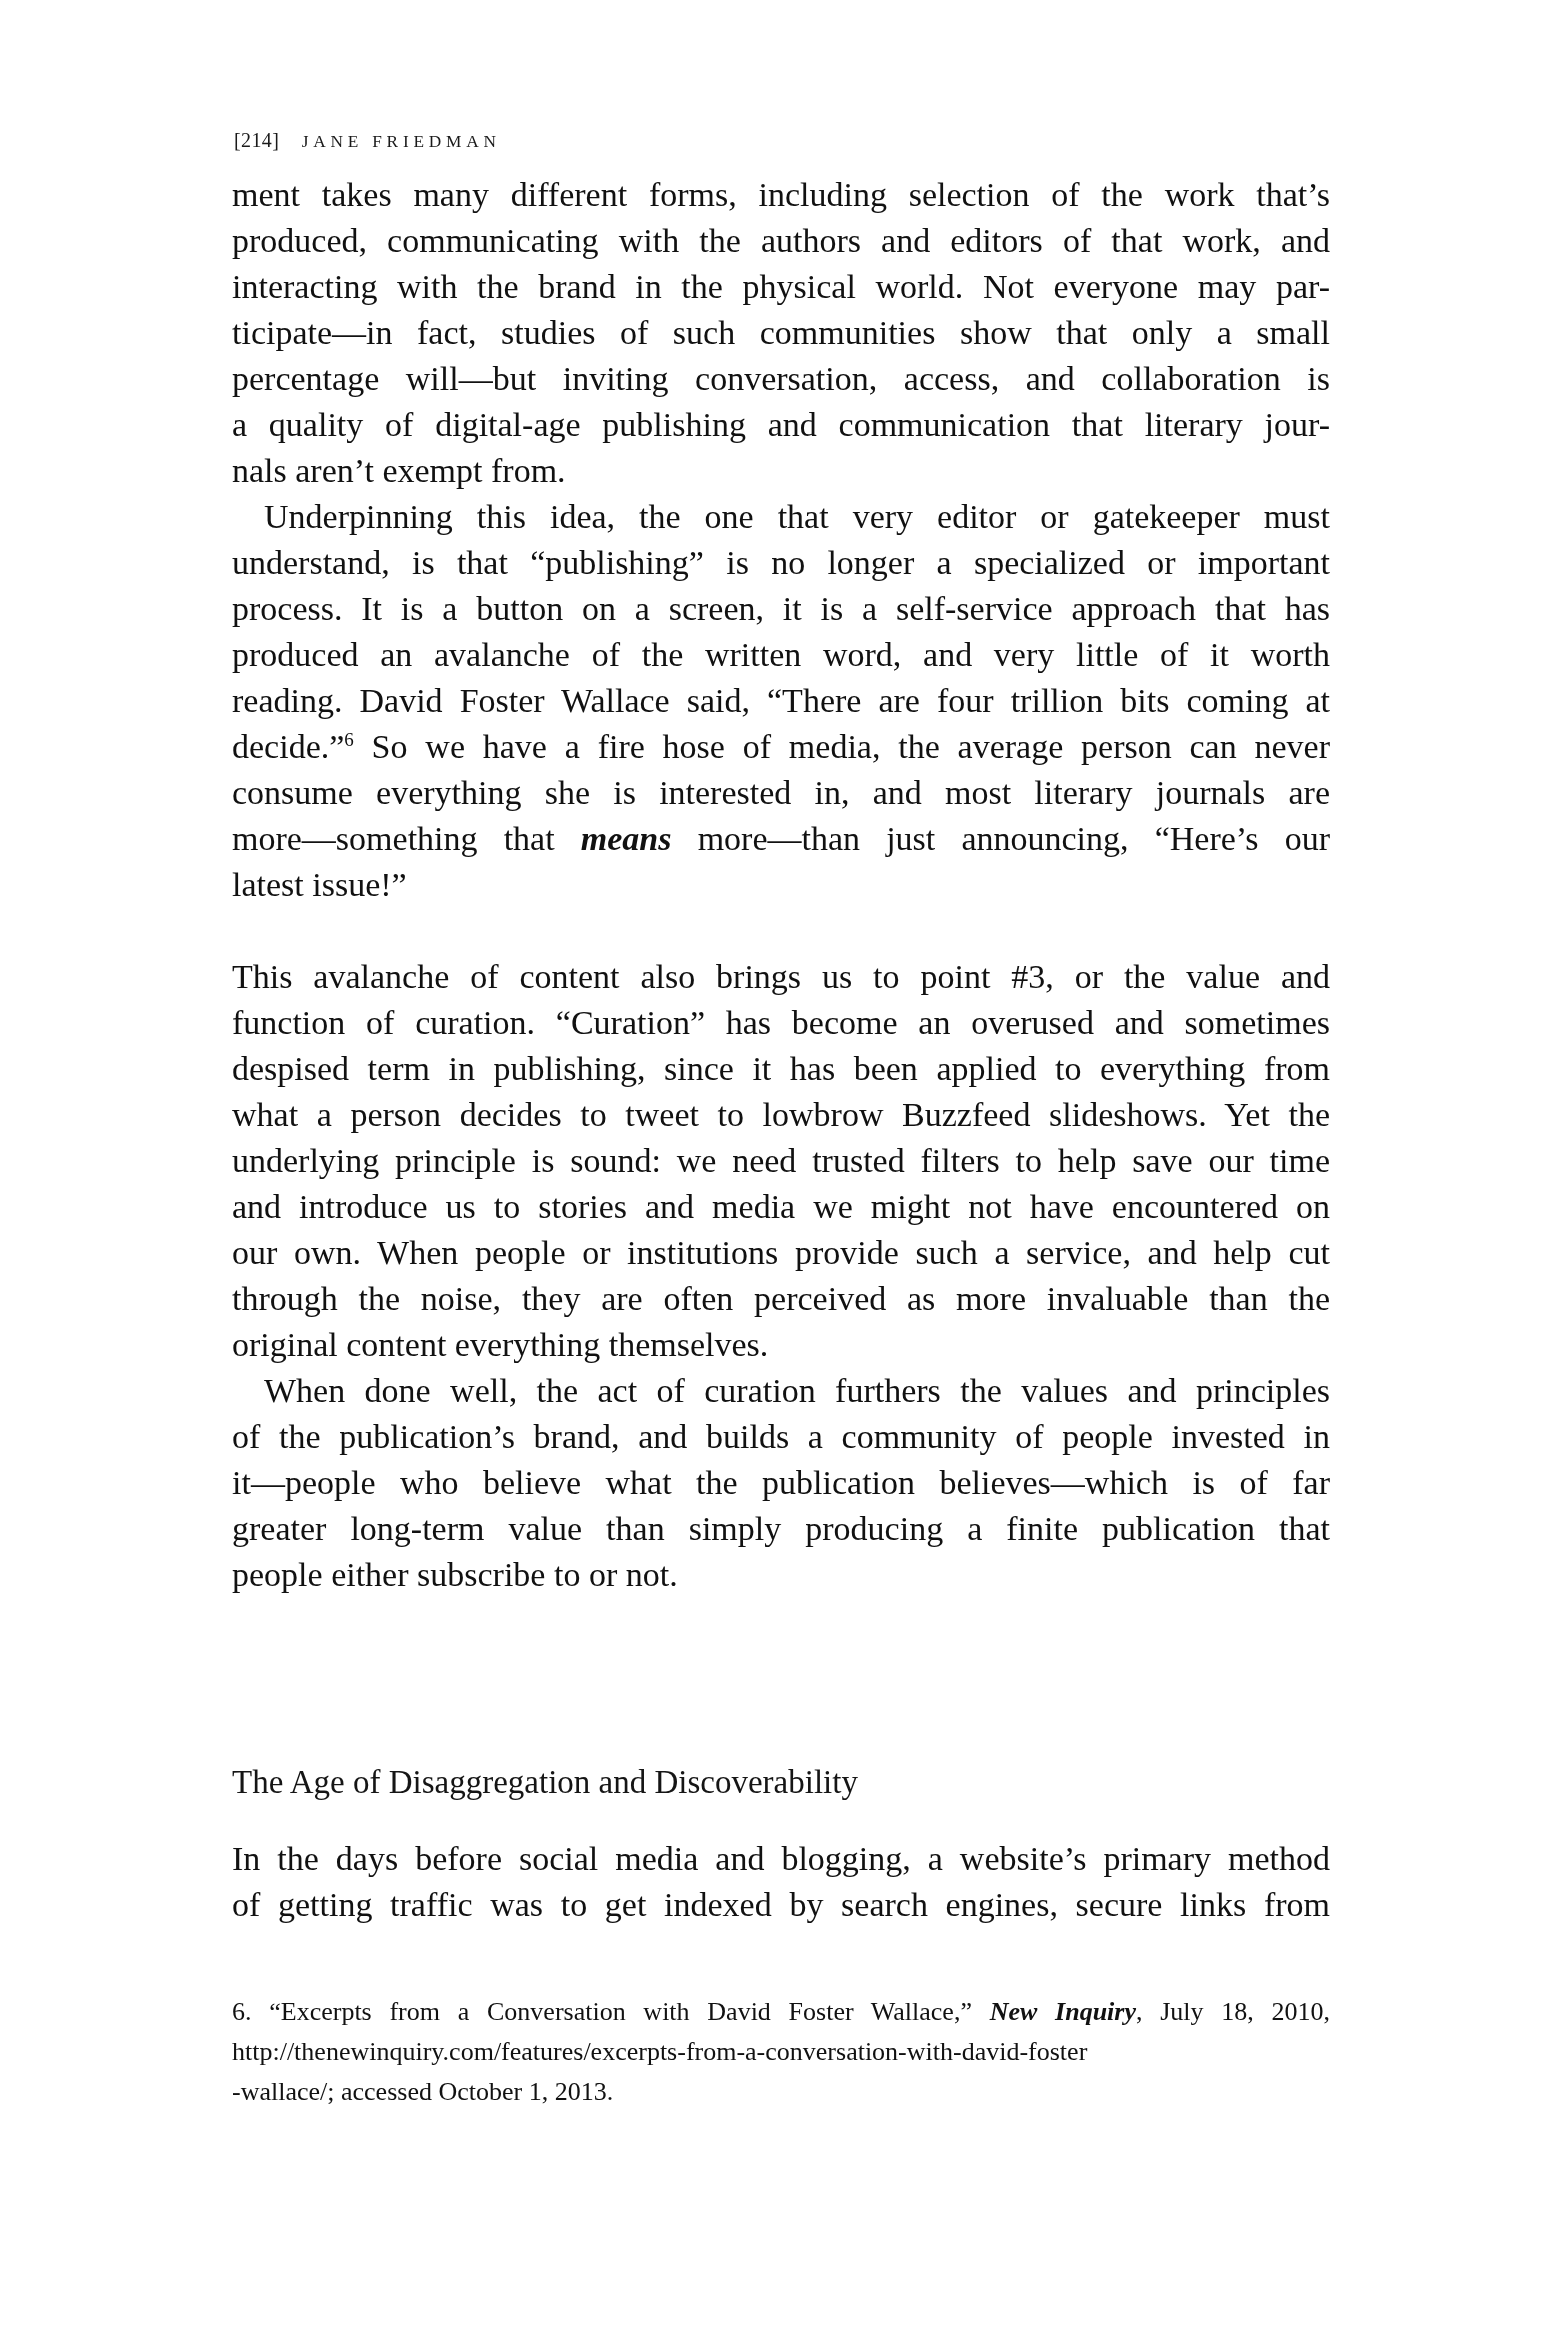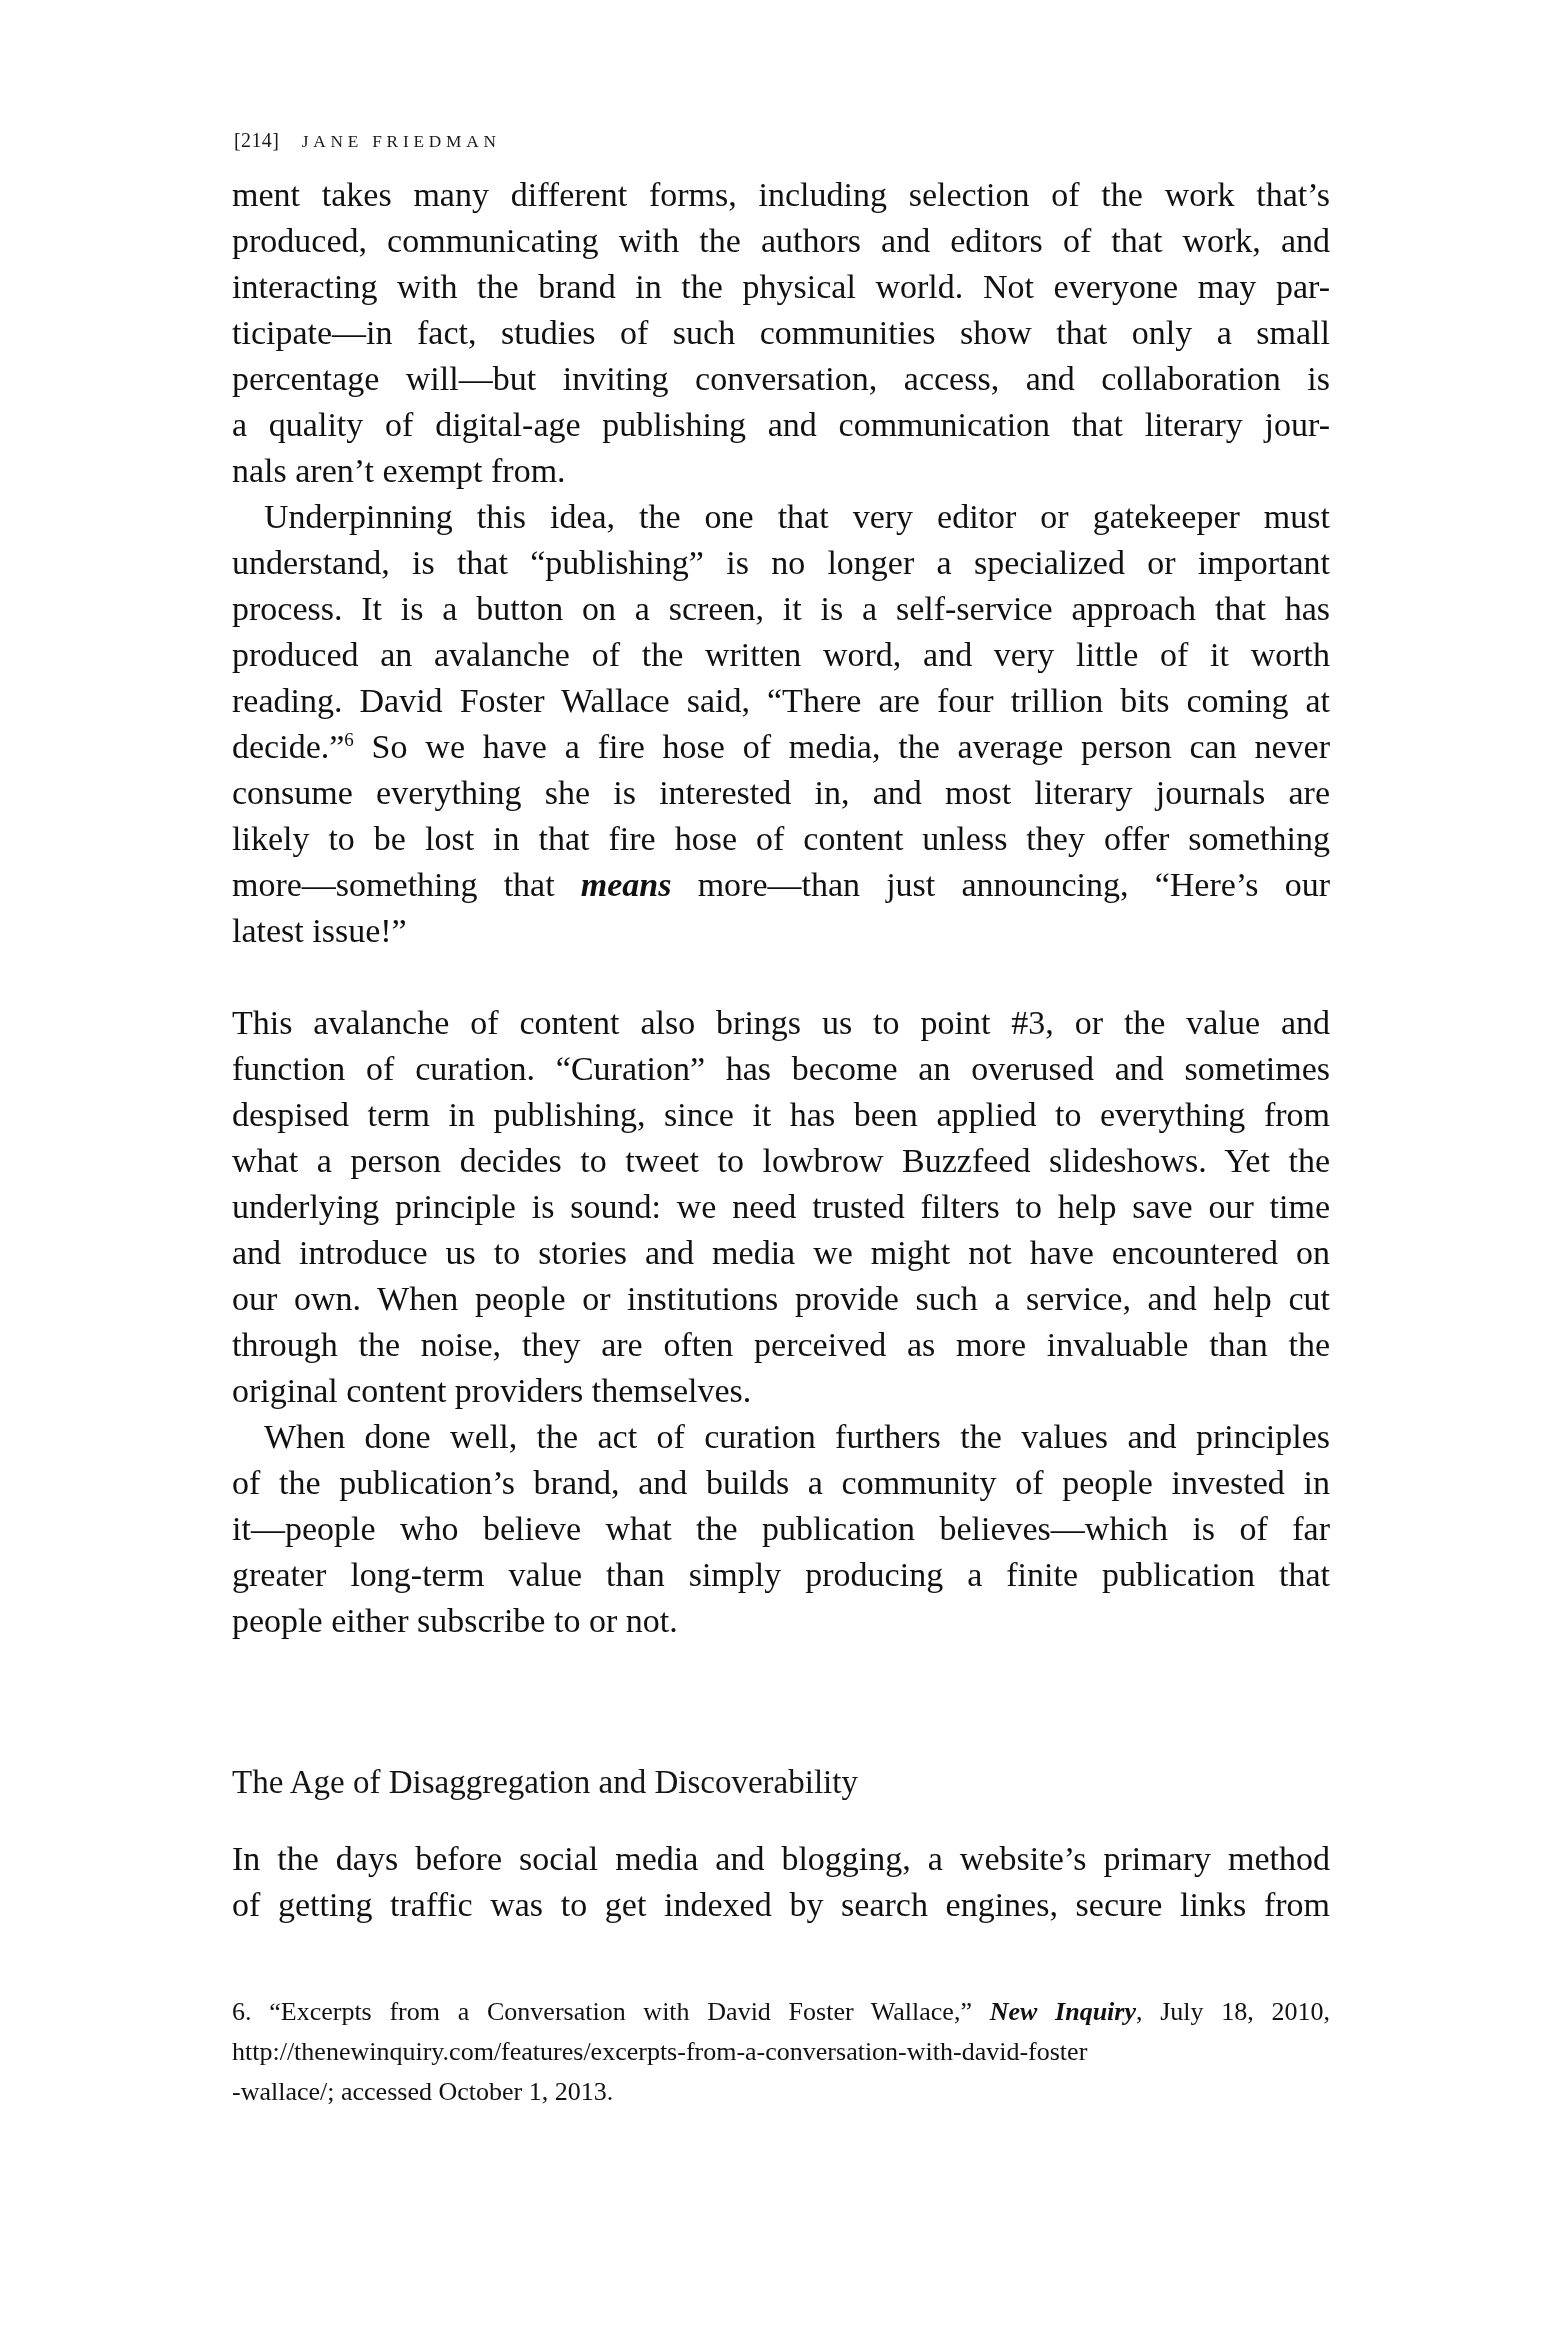--- a/index.html
+++ b/index.html
@@ -162,23 +162,20 @@
       <span class="line">
           <span class="jf">reading. David Foster Wallace said, “There are four trillion bits coming at</span>
         </span>
       <span class="line">
           <span class="jf"><span>decide.”</span><sup class="fn-ref">6</sup><span> So we have a fire hose of media, the average person can never</span></span>
         </span>
       <span class="line">
           <span class="jf">consume everything she is interested in, and most literary journals are</span>
         </span>
       <span class="line">
-          <span class="jf">likely to be lost in that fire hose of content unless they offer something</span>
-        </span>
-      <span class="line">
           <span class="jf"><span>more—something that </span><em>means</em><span> more—than just announcing, “Here’s our</span></span>
         </span>
       <span class="line last">
           <span class="jf">latest issue!”</span>
         </span>
     </div>
 
     <span class="line blank"></span>
 
     <div>
@@ -200,21 +197,21 @@
       <span class="line">
           <span class="jf">and introduce us to stories and media we might not have encountered on</span>
         </span>
       <span class="line">
           <span class="jf">our own. When people or institutions provide such a service, and help cut</span>
         </span>
       <span class="line">
           <span class="jf">through the noise, they are often perceived as more invaluable than the</span>
         </span>
       <span class="line last">
-          <span class="jf">original content providers themselves.</span>
+          <span class="jf">original content everything themselves.</span>
         </span>
     </div>
 
     <div>
       <span class="line indent">
           <span class="jf">When done well, the act of curation furthers the values and principles</span>
         </span>
       <span class="line">
           <span class="jf">of the publication’s brand, and builds a community of people invested in</span>
         </span>

